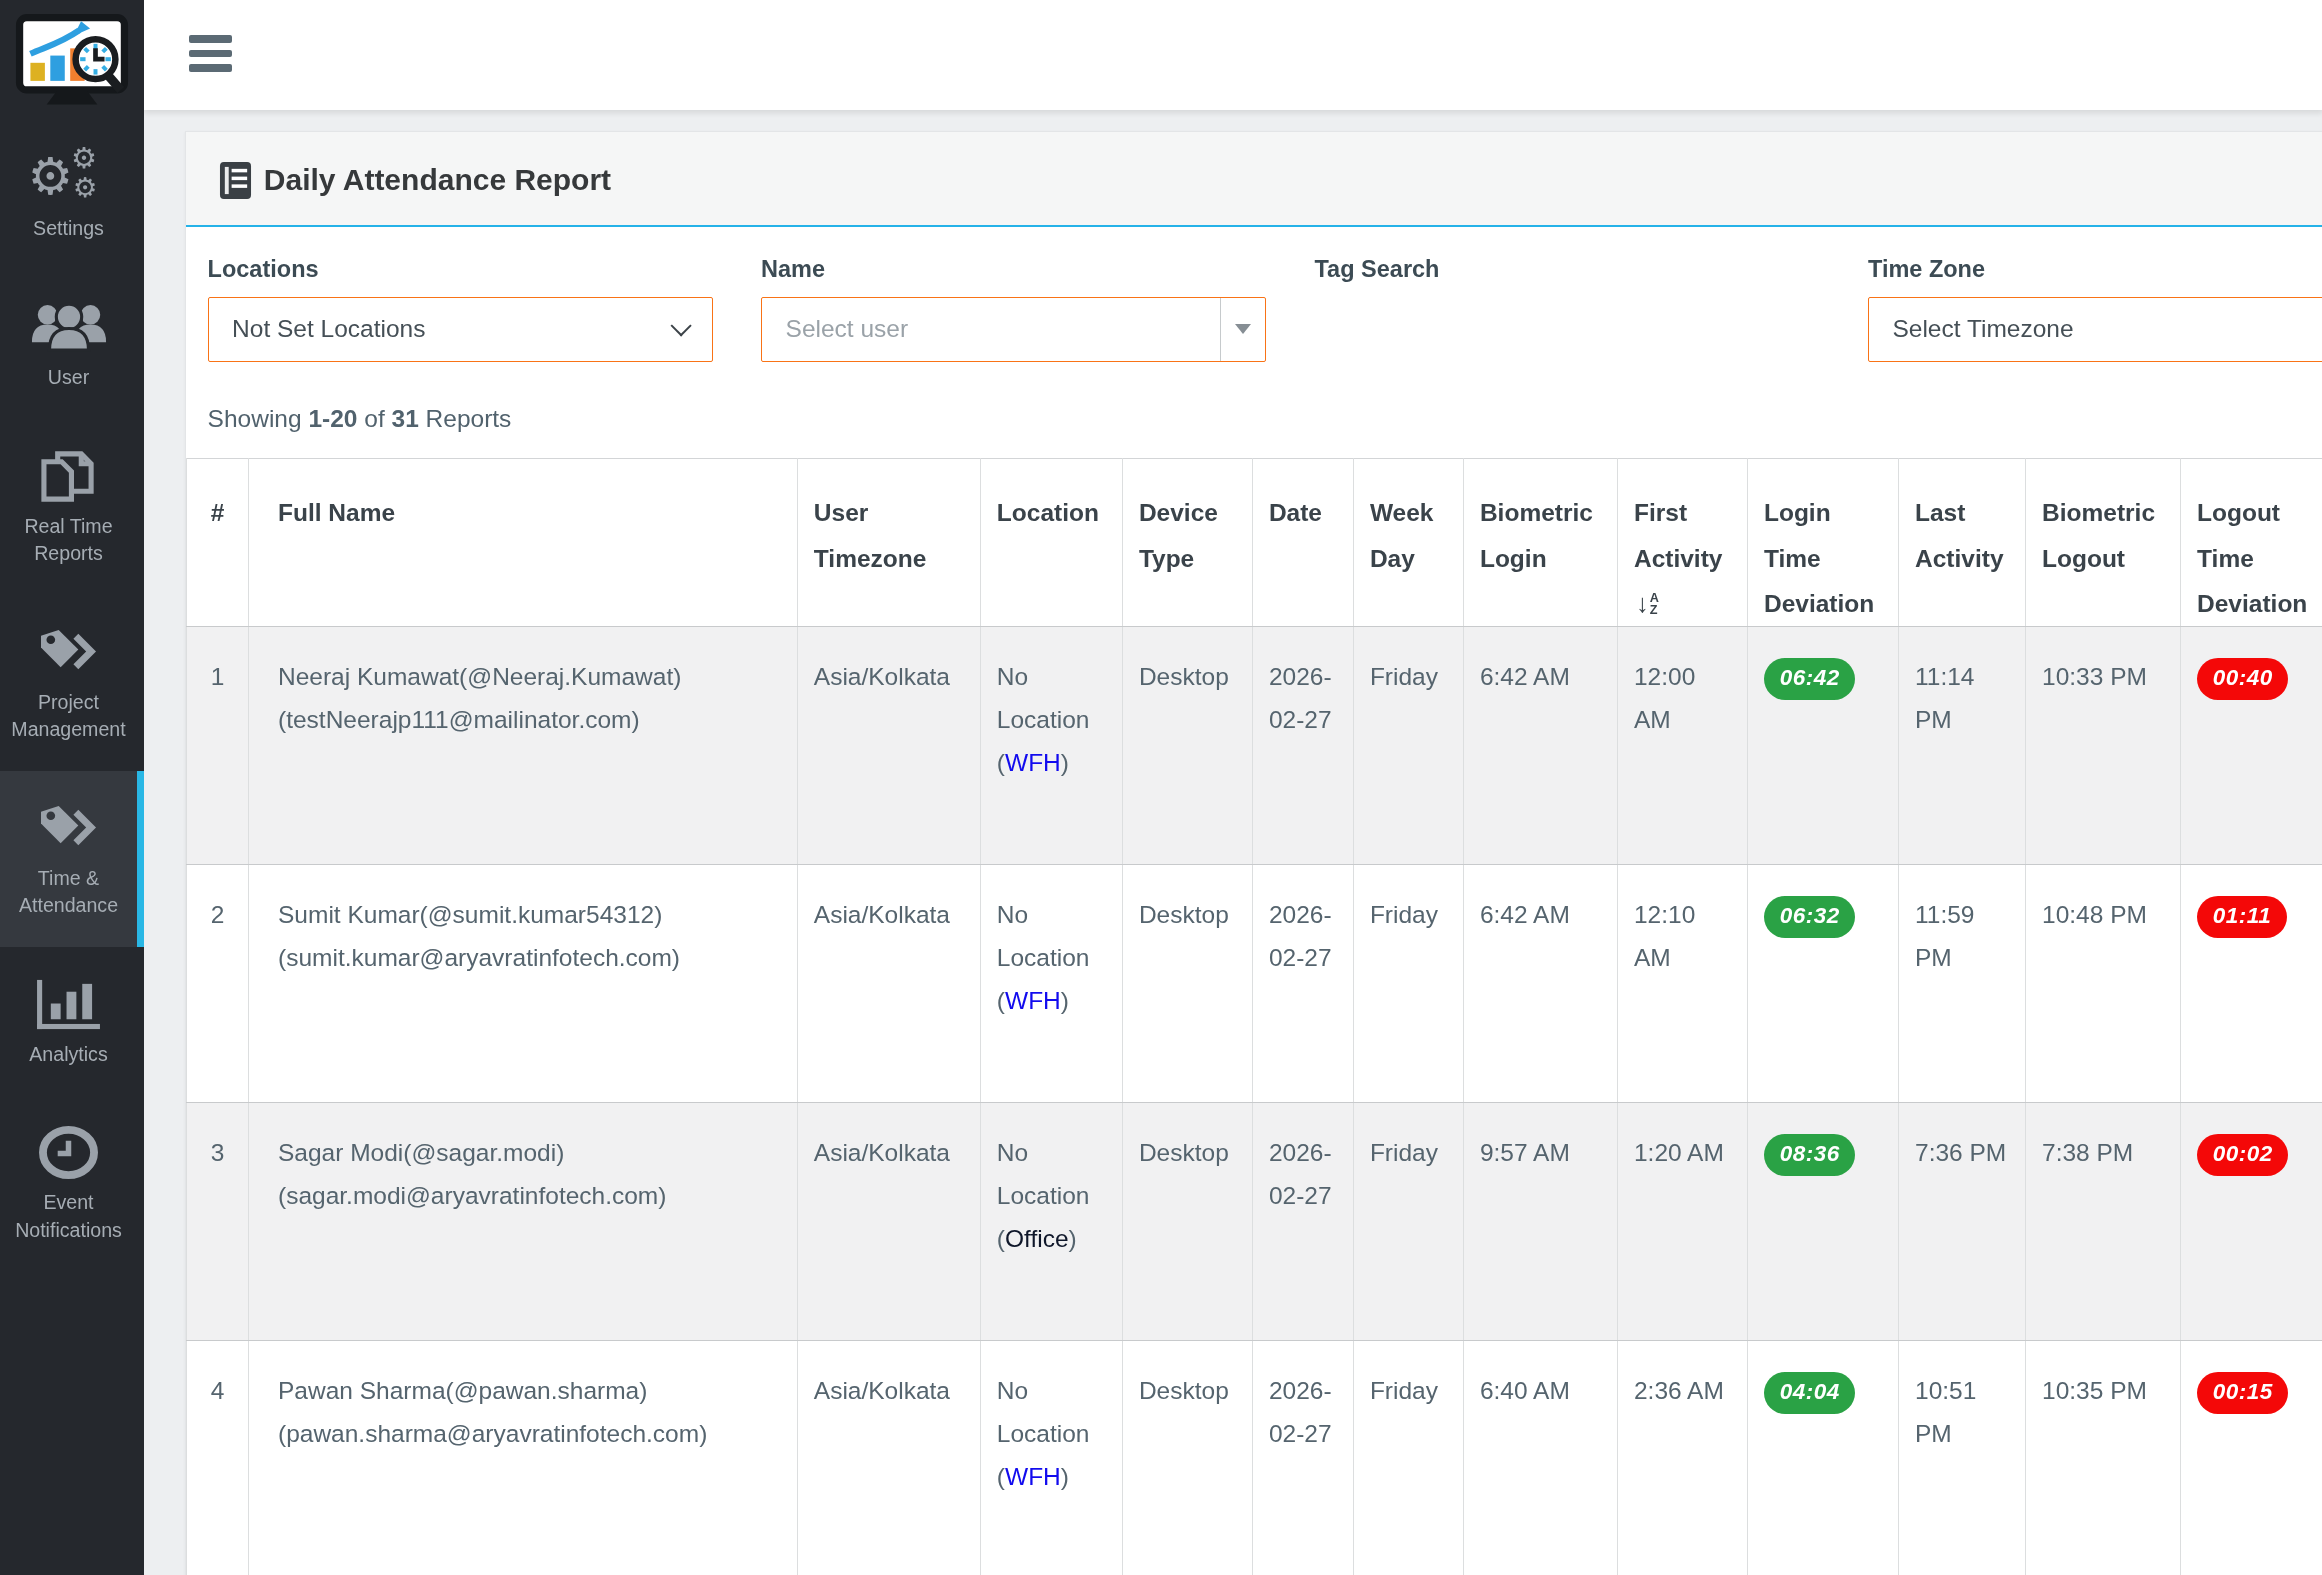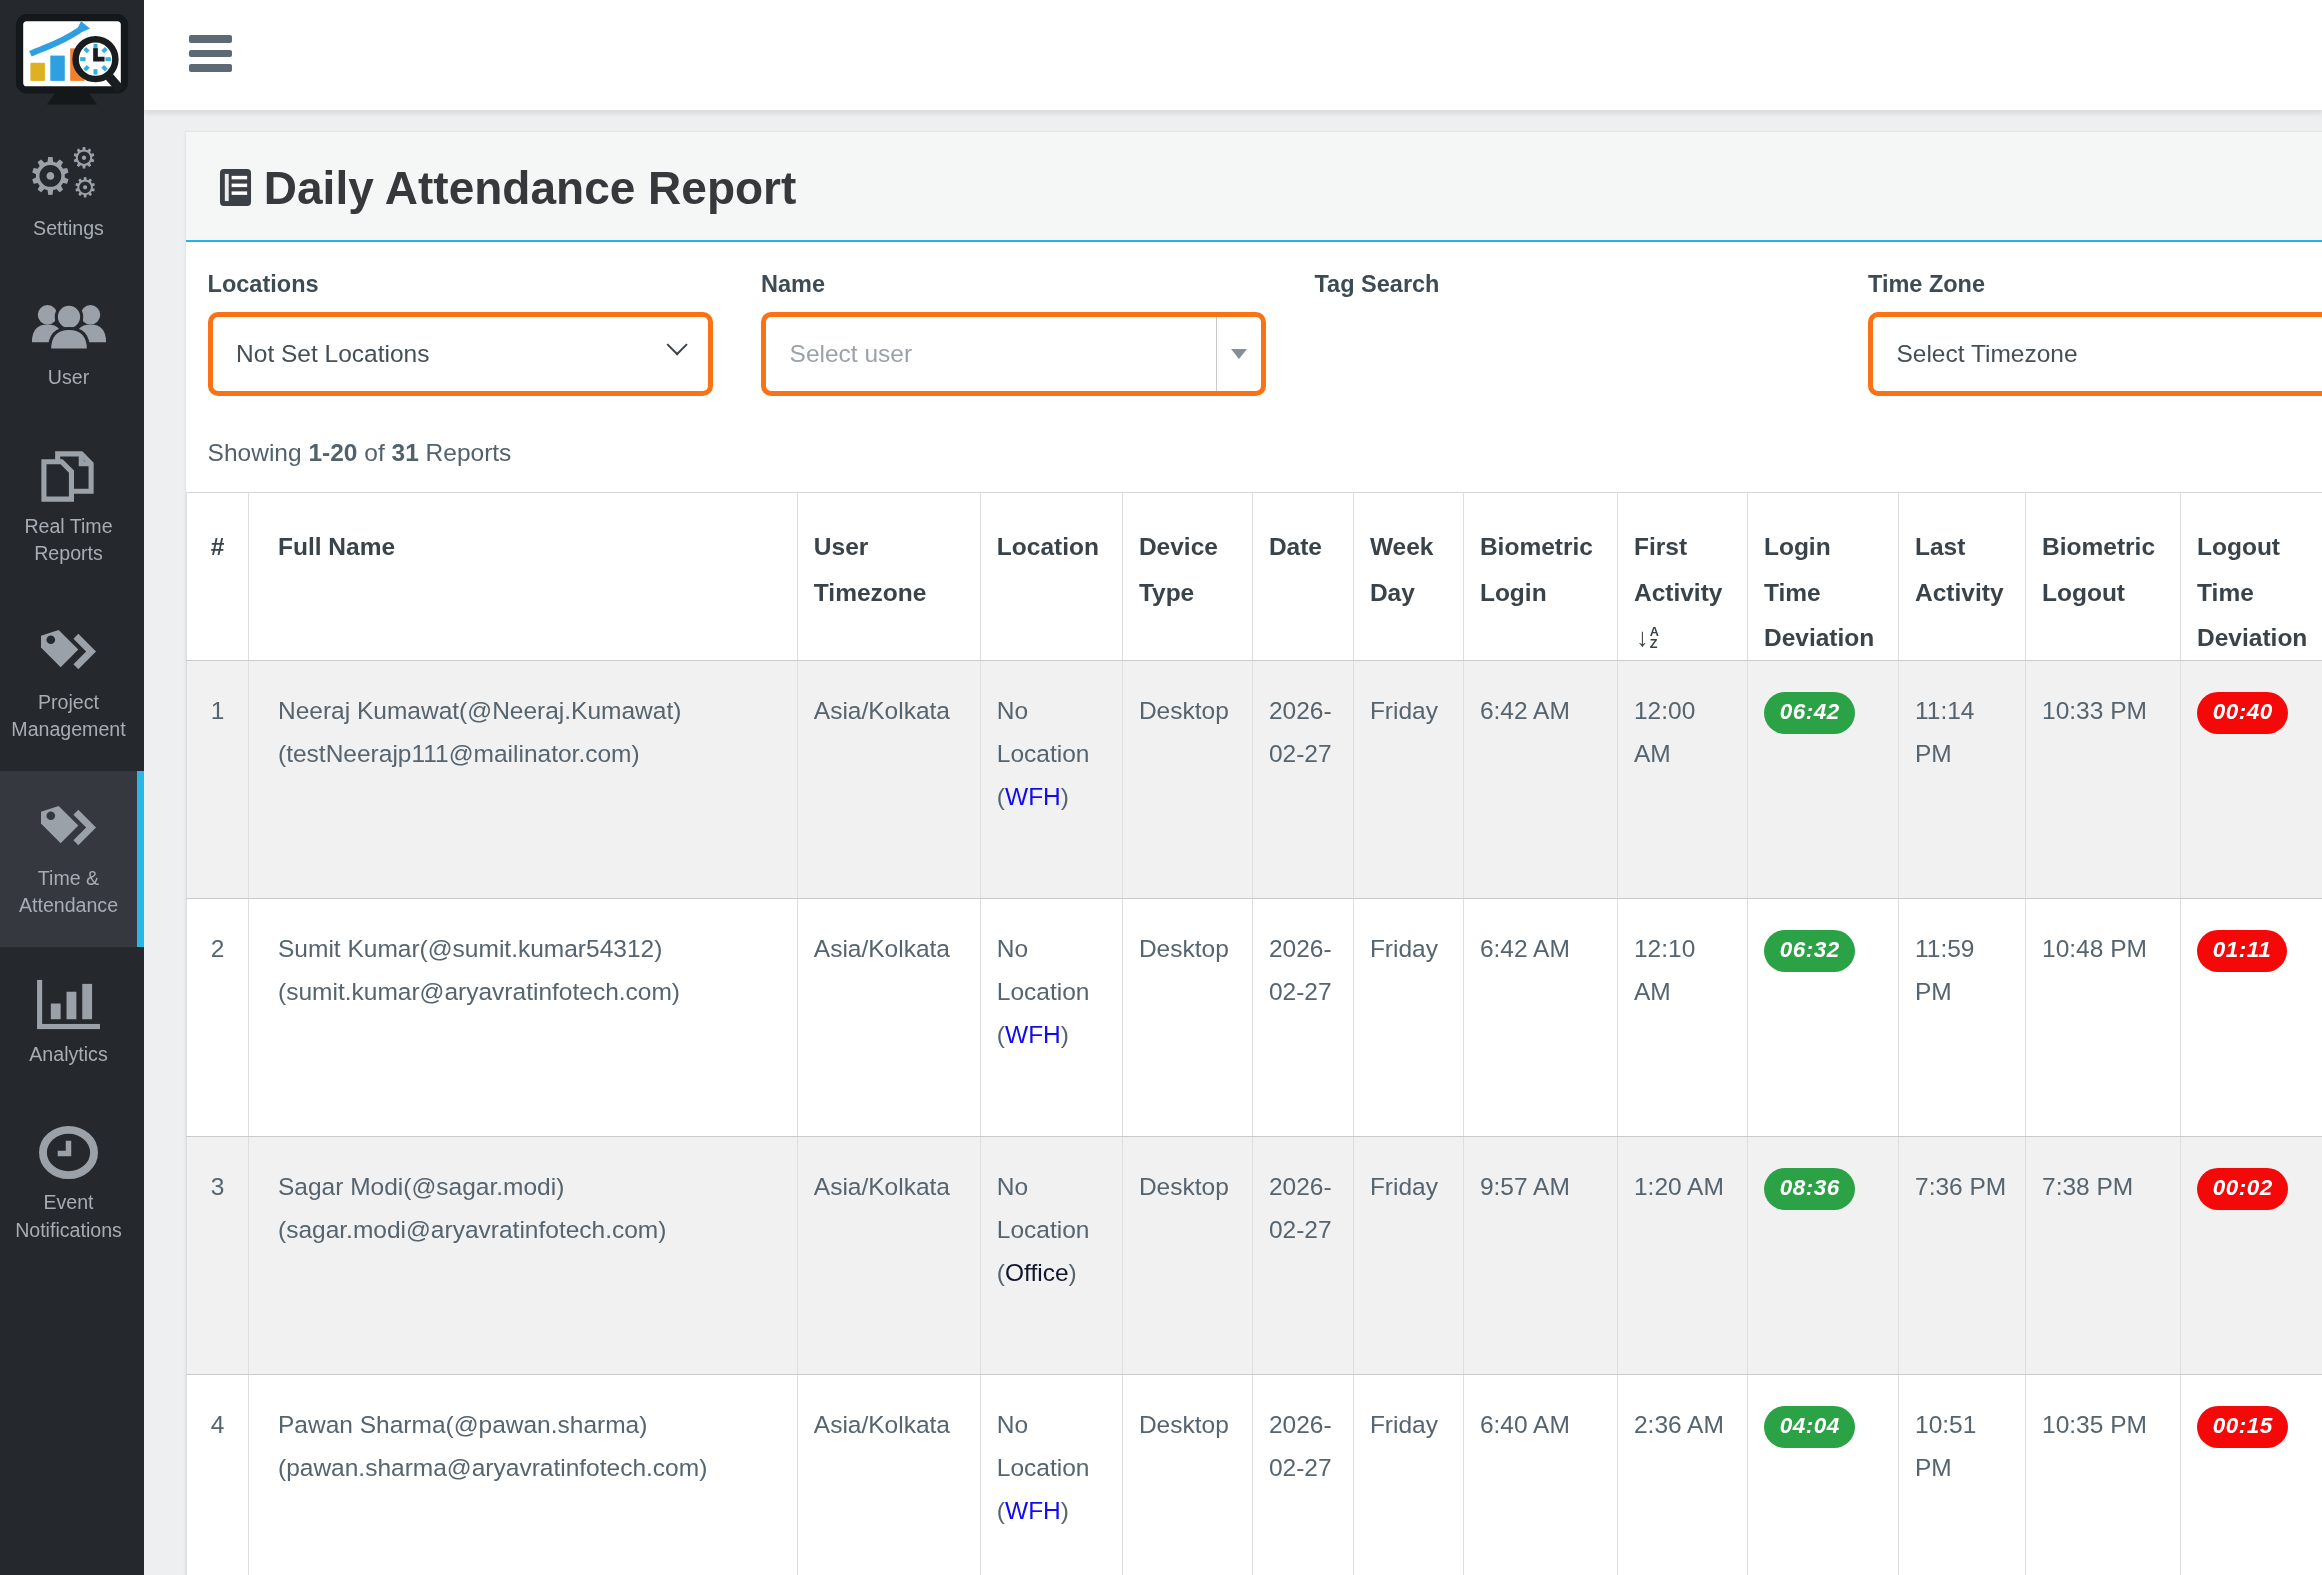--- a/index.html
+++ b/index.html
@@ -40,28 +40,28 @@
   
   .content { position:absolute; left:144px; top:110px; right:0; bottom:0; }
   .card {
     margin:20.6px 0 0 41px; width:2152px; background:#ffffff;
     border:1px solid #e3e5e7; box-shadow:0 1px 2.9px rgba(0,0,0,.05);
   }
   .card-header {
     background:#f5f6f6; padding:29px 33px 25.5px 33px;
     border-bottom:2.9px solid #25b2e8; display:flex; align-items:center; gap:11.8px;
   }
-  .card-title { font-size:46px; font-weight:bold; color:#36393b; }
+  .card-title { font-size:30px; font-weight:bold; color:#36393b; }
 
   
   .filters { padding:29px 0 0 21.6px; white-space:nowrap; }
   .filter-group { display:inline-block; vertical-align:top; width:505px; margin-right:44px; }
   .filter-label { font-size:23.5px; font-weight:bold; color:#3c4b54; margin-bottom:13.7px; }
   .field {
-    height:84px; border:5px solid #f97316; border-radius:10px; background:#fff;
+    height:65px; border:1px solid #f97316; border-radius:2px; background:#fff;
     font-size:24.5px; display:flex; align-items:center; padding:0 23.5px; color:#454f56;
     position:relative; cursor:pointer;
   }
   .field input {
     border:none; outline:none; font-size:24.5px; width:100%; height:100%;
     font-family:inherit; color:#454f56; background:transparent;
   }
   .field input::placeholder { color:#9aa2a8; opacity:1; }
   .field .placeholder { color:#9aa2a8; }
   .chevron {

